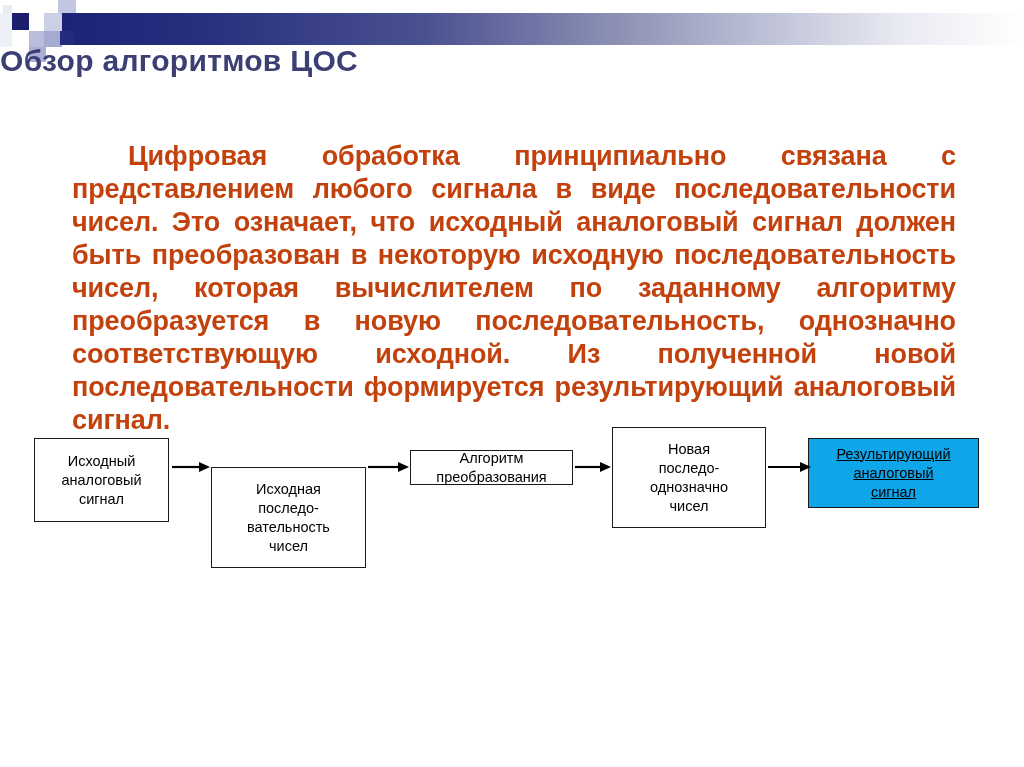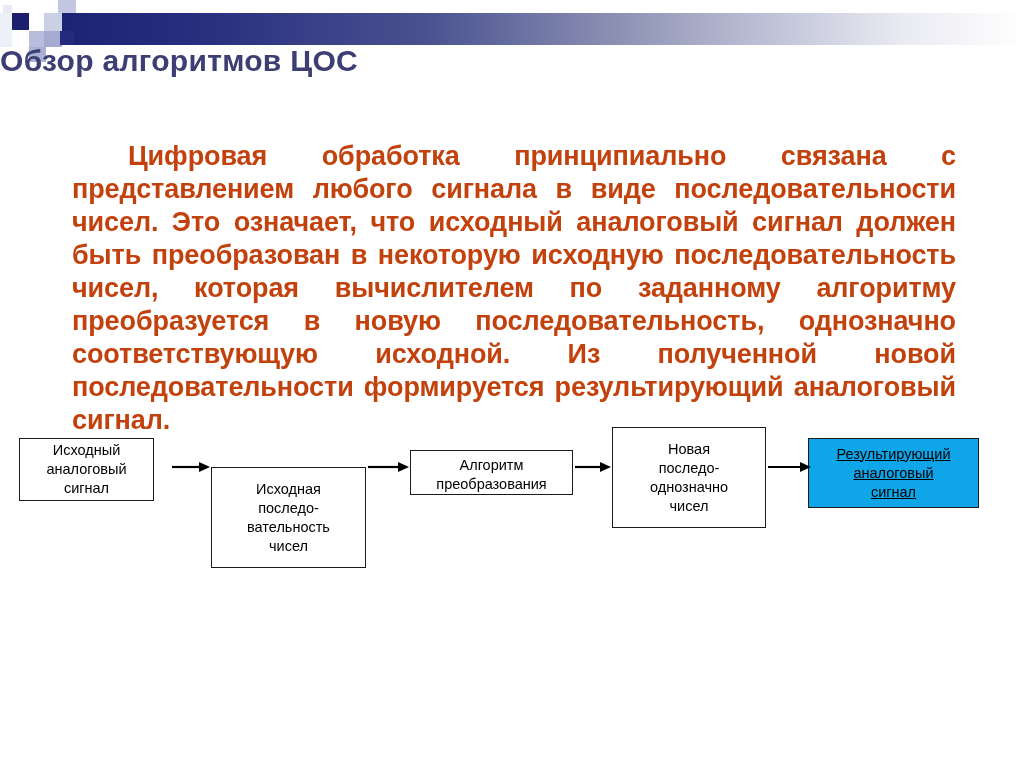--- a/index.html
+++ b/index.html
@@ -111,32 +111,32 @@
       <div class="sq" style="left: 58px; top: 0px; width: 18px; height: 13px; background: rgb(194, 198, 224);"></div>
       <div class="sq" style="left: 29px; top: 47px; width: 17px; height: 15px; background: rgb(170, 176, 212);"></div>
       <div class="sq" style="left: 60px; top: 31px; width: 14px; height: 14px; background: rgb(36, 43, 124);"></div>
     </div>
   <div class="title">Обзор алгоритмов ЦОС</div>
 </div>
 
 <div class="body-text">Цифровая обработка принципиально связана с представлением любого сигнала  в  виде последовательности чисел. Это означает, что исходный аналоговый сигнал должен быть преобразован в некоторую исходную последовательность чисел, которая вычислителем по заданному алгоритму преобразуется в новую последовательность, однозначно соответствующую исходной. Из полученной новой последовательности формируется результирующий аналоговый сигнал.</div>
 
 <div class="flow" id="flow-root">
-    <div class="node" style="left: 19px; top: 28px; width: 135px; height: 63px; border-color: rgb(26, 26, 26); background: rgb(255, 255, 255);">
+    <div class="node" style="left: 34px; top: 28px; width: 135px; height: 84px; border-color: rgb(26, 26, 26); background: rgb(255, 255, 255);">
       <span>Исходный
 аналоговый
 сигнал</span>
     </div>
     <div class="node" style="left: 211px; top: 17px; width: 155px; height: 101px; border-color: rgb(26, 26, 26); background: rgb(255, 255, 255); margin-top: 40px;">
       <span>Исходная
 последо-
 вательность
 чисел</span>
     </div>
-    <div class="node" style="left: 410px; top: 40px; width: 163px; height: 45px; border-color: rgb(26, 26, 26); background: rgb(255, 255, 255); align-items: flex-end;">
+    <div class="node" style="left: 410px; top: 40px; width: 163px; height: 35px; border-color: rgb(26, 26, 26); background: rgb(255, 255, 255);">
       <span>Алгоритм
 преобразования</span>
     </div>
     <div class="node" style="left: 612px; top: 17px; width: 154px; height: 101px; border-color: rgb(26, 26, 26); background: rgb(255, 255, 255);">
       <span>Новая
 последо-
 однозначно
 чисел</span>
     </div>
     <div class="node" style="left: 808px; top: 28px; width: 171px; height: 70px; border-color: rgb(26, 26, 26); background: #0ea5e9; text-decoration: underline;">

